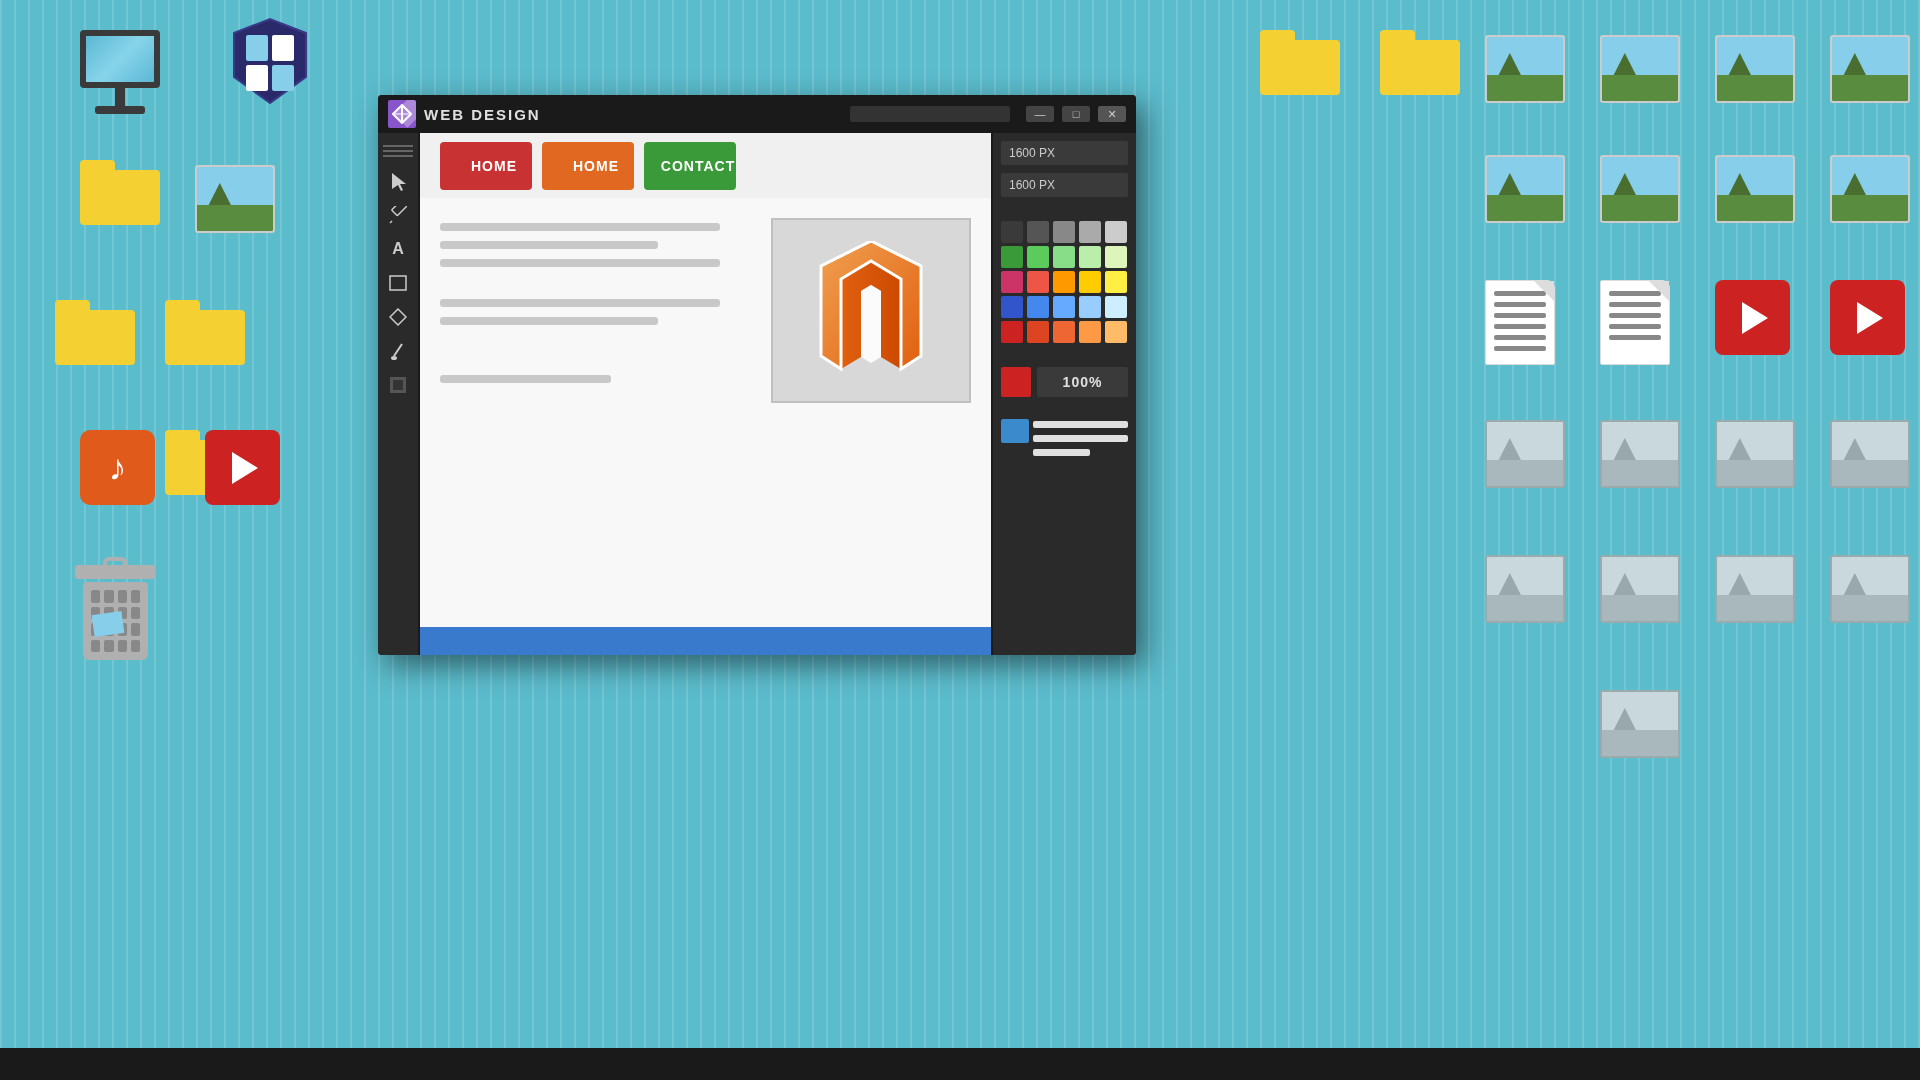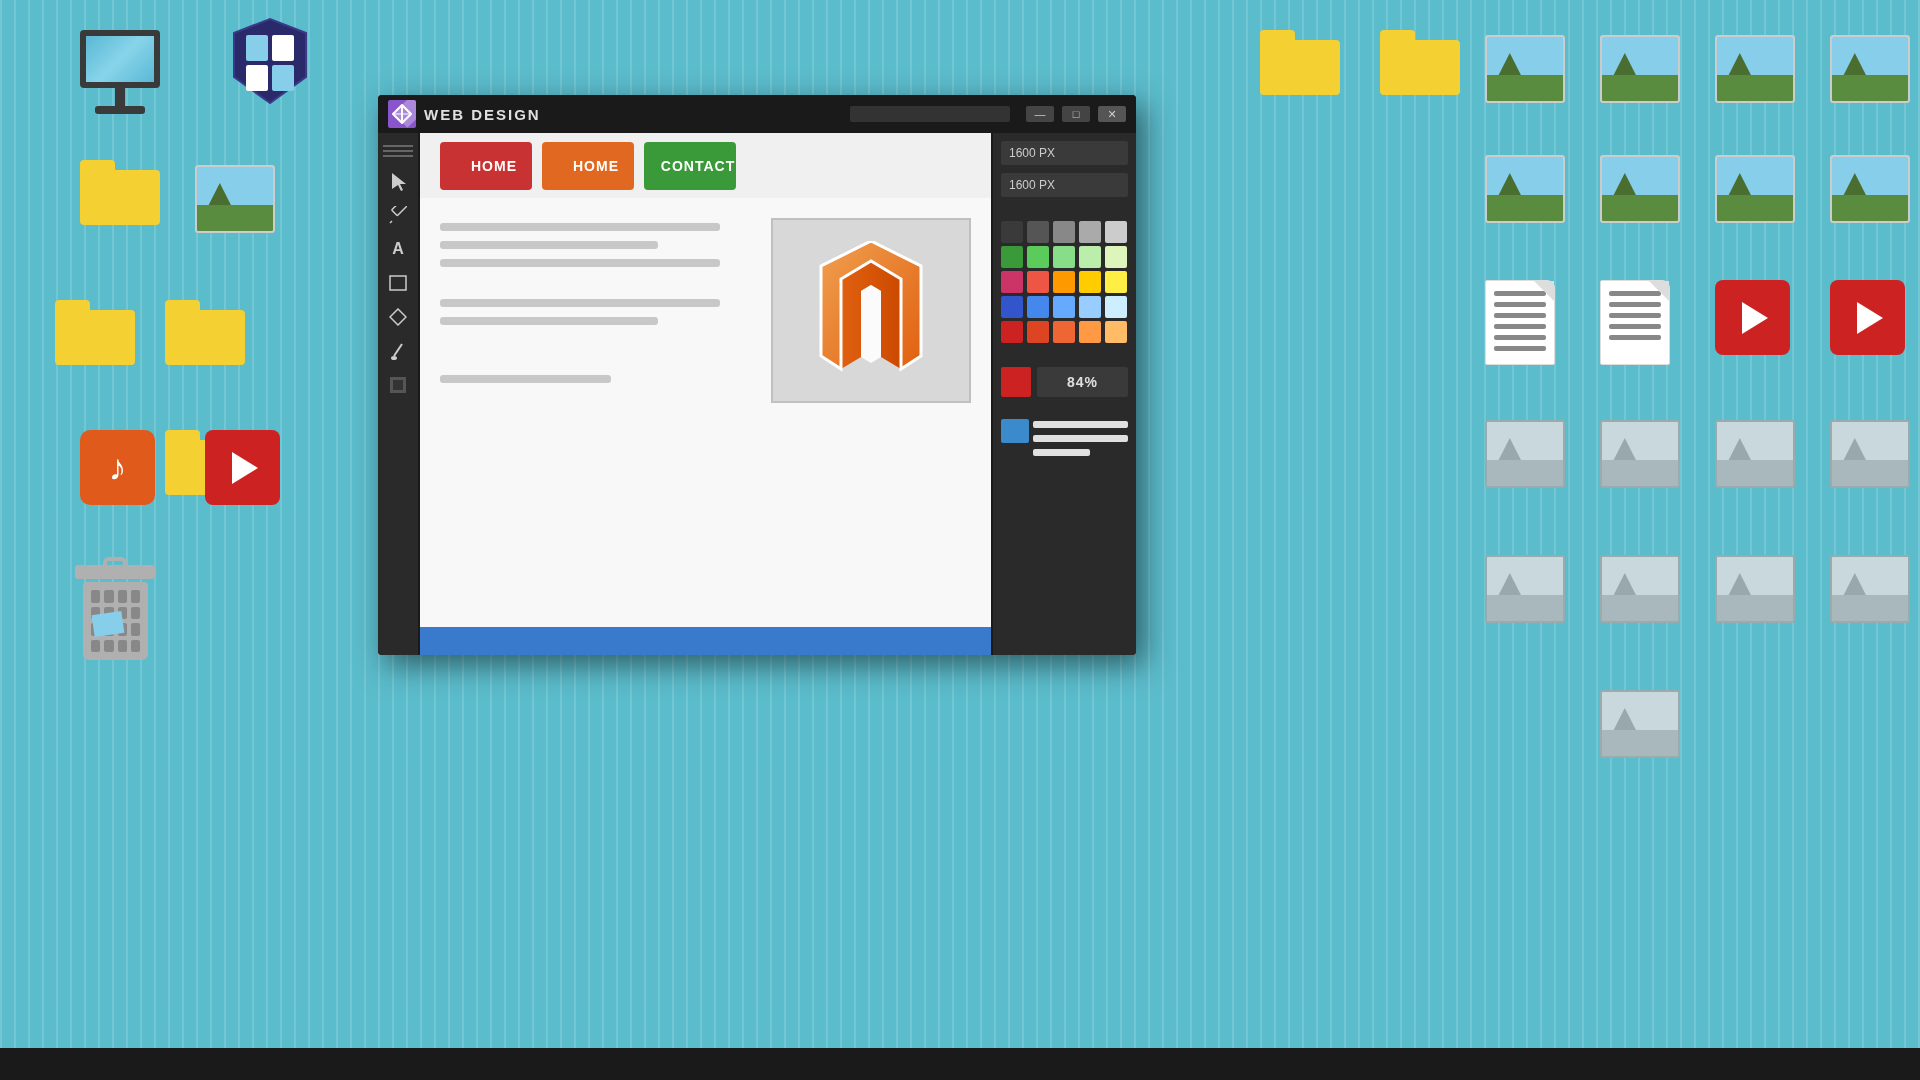--- a/index.html
+++ b/index.html
@@ -977,21 +977,21 @@
           <div class="color-cell" style="background: rgb(204, 34, 34);"></div>
           <div class="color-cell" style="background: rgb(221, 68, 34);"></div>
           <div class="color-cell" style="background: rgb(238, 102, 51);"></div>
           <div class="color-cell" style="background: rgb(255, 153, 68);"></div>
           <div class="color-cell" style="background: rgb(255, 187, 102);"></div>
         </div>
       <div style="height:8px;"></div>
 
       <div style="display:flex;gap:6px;align-items:center;">
         <div class="panel-accent"></div>
-        <div class="zoom-display" style="flex:1;">84%</div>
+        <div class="zoom-display" style="flex:1;">100%</div>
       </div>
       <div style="height:6px;"></div>
 
       <div class="panel-row">
         <div class="panel-block" style="background:#3a8acc;height:24px;flex:0 0 28px;"></div>
         <div style="flex:1;display:flex;flex-direction:column;gap:3px;">
           <div class="panel-line"></div>
           <div class="panel-line"></div>
           <div class="panel-line" style="width:60%;"></div>
         </div>

